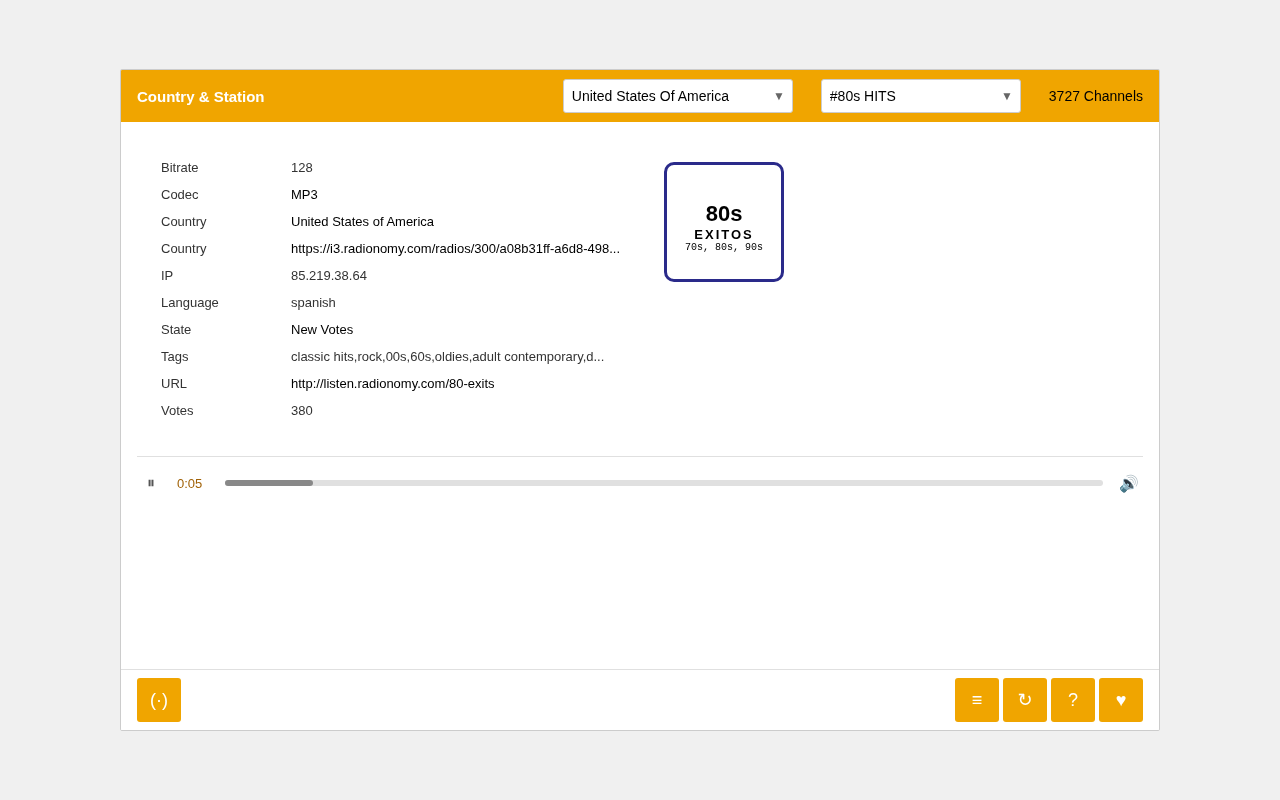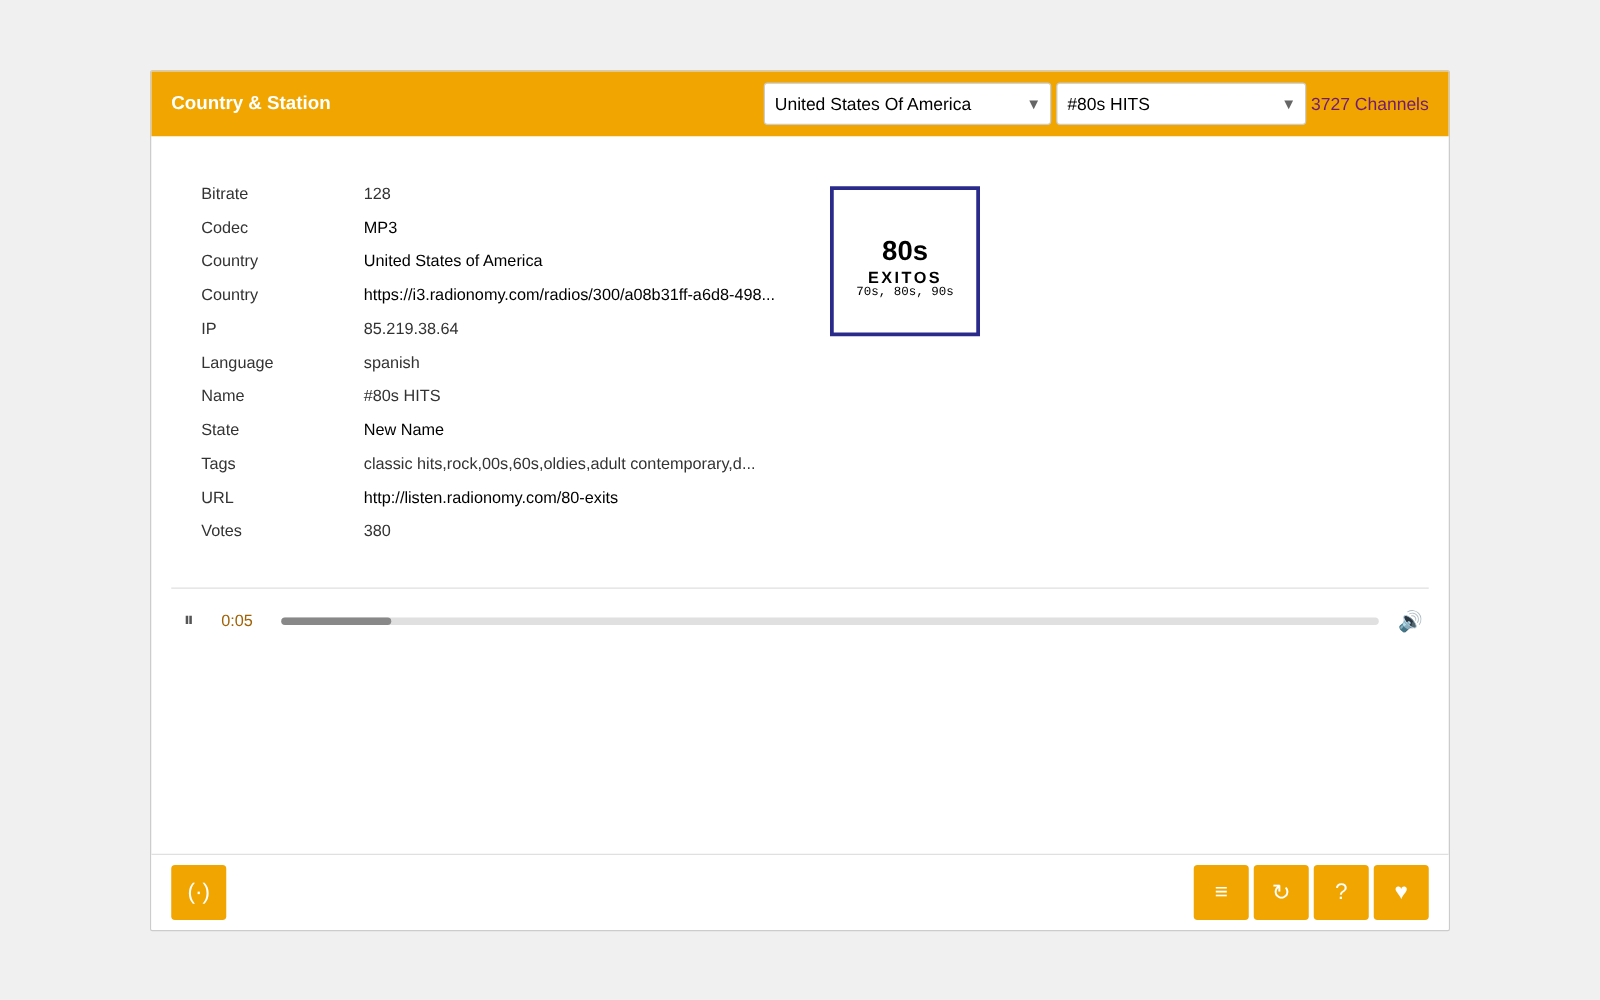--- a/index.html
+++ b/index.html
@@ -17,21 +17,21 @@
       border: 1px solid #ccc;
       border-radius: 2px;
       overflow: hidden;
     }
     .header {
       background: #f0a500;
       display: flex;
       align-items: center;
       padding: 0 16px;
       height: 52px;
-      gap: 4px;
+      gap: 28px;
     }
     .header-title {
       color: #fff;
       font-weight: bold;
       font-size: 15px;
       flex: 1;
     }
     .header-select {
       height: 34px;
       border: 1px solid #ccc;
@@ -54,21 +54,21 @@
     .select-arrow {
       position: absolute;
       right: 8px;
       pointer-events: none;
       font-size: 12px;
       color: #666;
     }
     .country-select { width: 230px; }
     .station-select { width: 200px; }
     .channels-count {
-      color: #701a75;
+      color: #000000;
       font-size: 14px;
       white-space: nowrap;
     }
     .main-content {
       display: flex;
       padding: 32px;
       gap: 16px;
     }
     .info-table {
       flex: 1;
@@ -95,21 +95,21 @@
       width: 160px;
       display: flex;
       align-items: flex-start;
       justify-content: center;
       padding-top: 8px;
     }
     .station-logo {
       width: 120px;
       height: 120px;
       border: 3px solid #2a2a8a;
-      border-radius: 0;
+      border-radius: 10px;
       display: flex;
       flex-direction: column;
       align-items: center;
       justify-content: center;
       background: #fff;
       padding: 8px;
     }
     .logo-80s {
       font-size: 36px;
       font-weight: bold;
@@ -261,26 +261,22 @@
             </tr>
             <tr>
               <td class="label">IP</td>
               <td class="value">85.219.38.64</td>
             </tr>
             <tr>
               <td class="label">Language</td>
               <td class="value">spanish</td>
             </tr>
             <tr>
-              <td class="label">Name</td>
-              <td class="value">#80s HITS</td>
-            </tr>
-            <tr>
               <td class="label">State</td>
-              <td class="value link">New Name</td>
+              <td class="value link">New Votes</td>
             </tr>
             <tr>
               <td class="label">Tags</td>
               <td class="value">classic hits,rock,00s,60s,oldies,adult contemporary,d...</td>
             </tr>
             <tr>
               <td class="label">URL</td>
               <td class="value link">http://listen.radionomy.com/80-exits</td>
             </tr>
             <tr>

